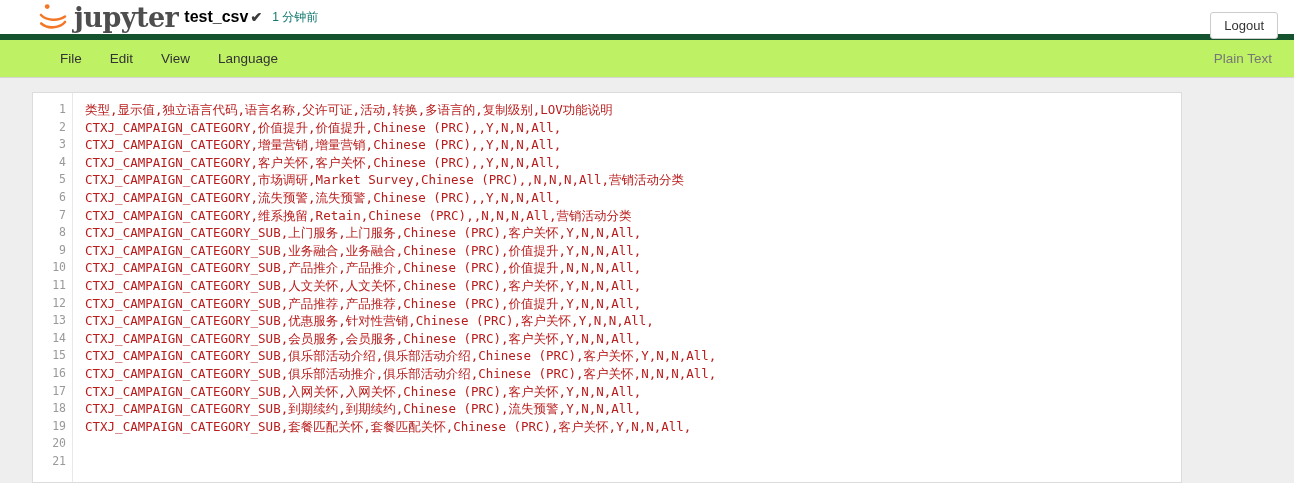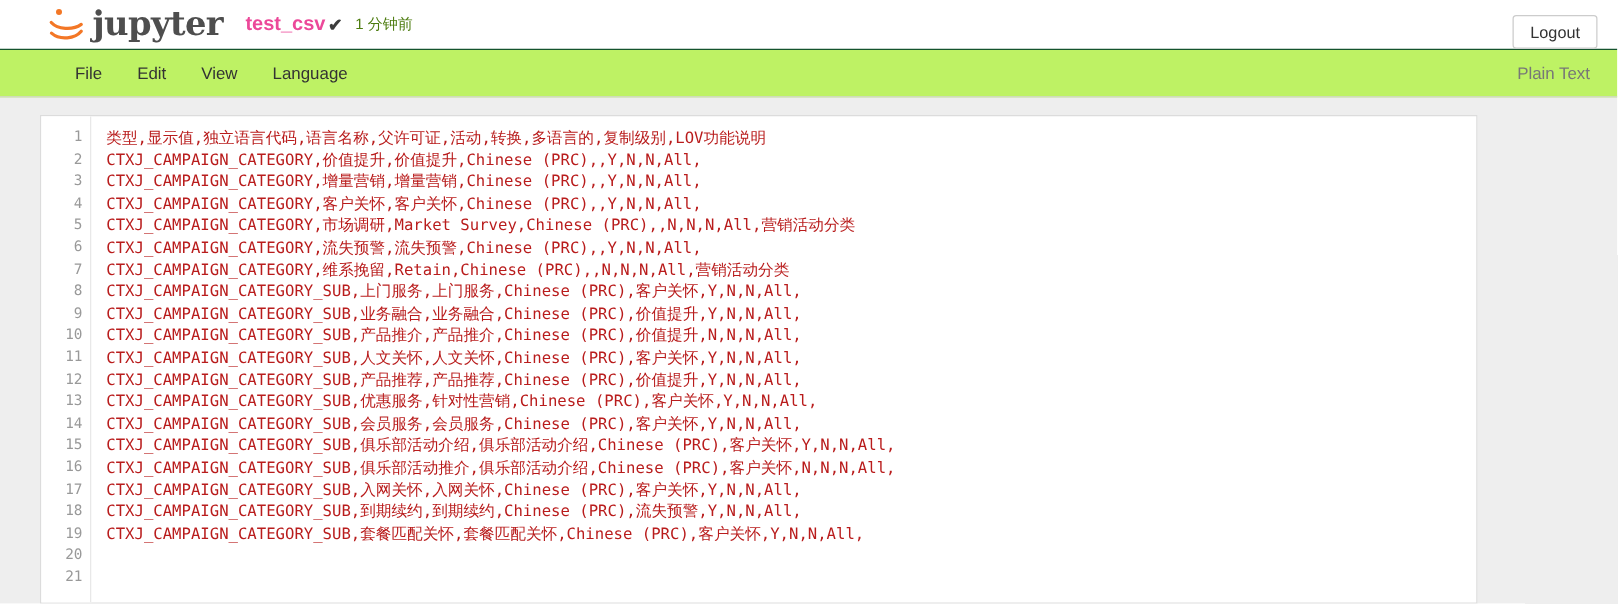--- a/index.html
+++ b/index.html
@@ -14,21 +14,21 @@
     height: 483px;
     overflow: hidden;
     background: #ffffff;
   }
 
   
   .header {
     position: relative;
     height: 40px;
     background: #ffffff;
-    border-bottom: 1px solid #14532d;
+    border-bottom: 6px solid #14532d;
     display: flex;
     align-items: center;
     padding: 0 20px 0 38px;
     box-sizing: border-box;
   }
   .logo-wrap {
     display: flex;
     align-items: center;
     gap: 6px;
   }
@@ -40,36 +40,36 @@
   }
   .logo-text {
     font-family: "DejaVu Serif", serif;
     font-size: 27px;
     font-weight: bold;
     color: #4e4e4e;
     letter-spacing: -0.5px;
     line-height: 1;
   }
   .file-name {
-    margin-left: 18px;
+    margin-left: 6px;
     font-size: 16px;
     font-weight: bold;
-    color: #ec4899;
+    color: #000000;
     font-family: "Liberation Sans", sans-serif;
   }
   .check-mark {
     margin-left: 2px;
     font-size: 14px;
     color: #3c3c3c;
     font-weight: bold;
   }
   .save-status {
     margin-left: 10px;
     font-size: 12px;
-    color: #4d7c0f;
+    color: #0f766e;
   }
   .logout-btn {
     position: absolute;
     right: 16px;
     top: 12px;
     height: 27px;
     padding: 0 13px;
     font-size: 13px;
     color: #333333;
     background: #ffffff;

